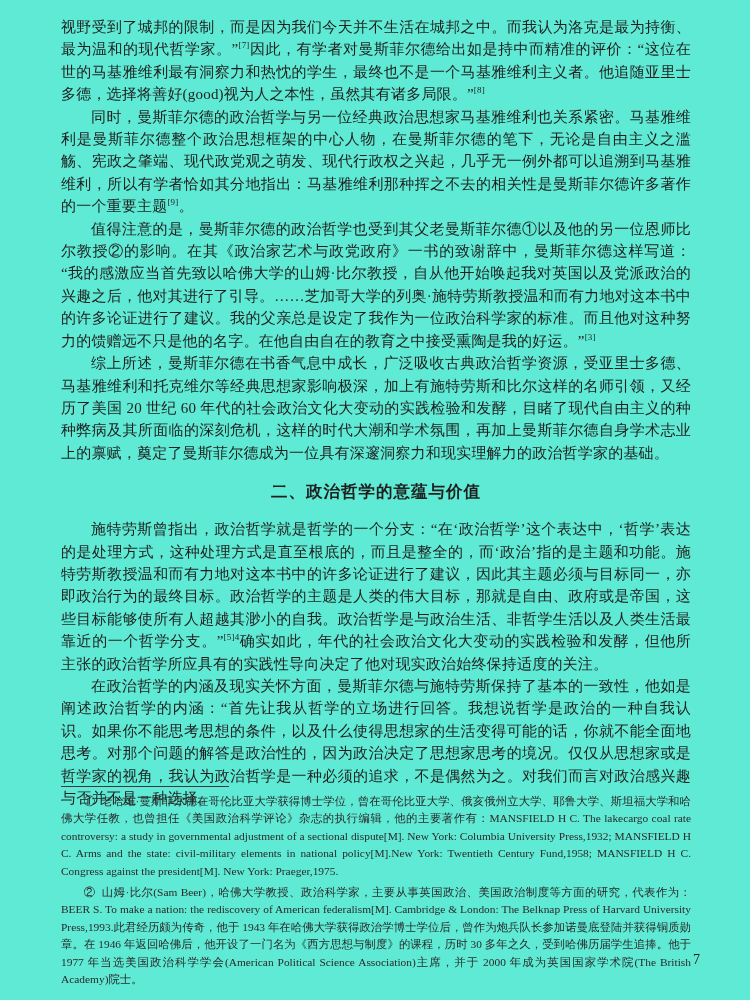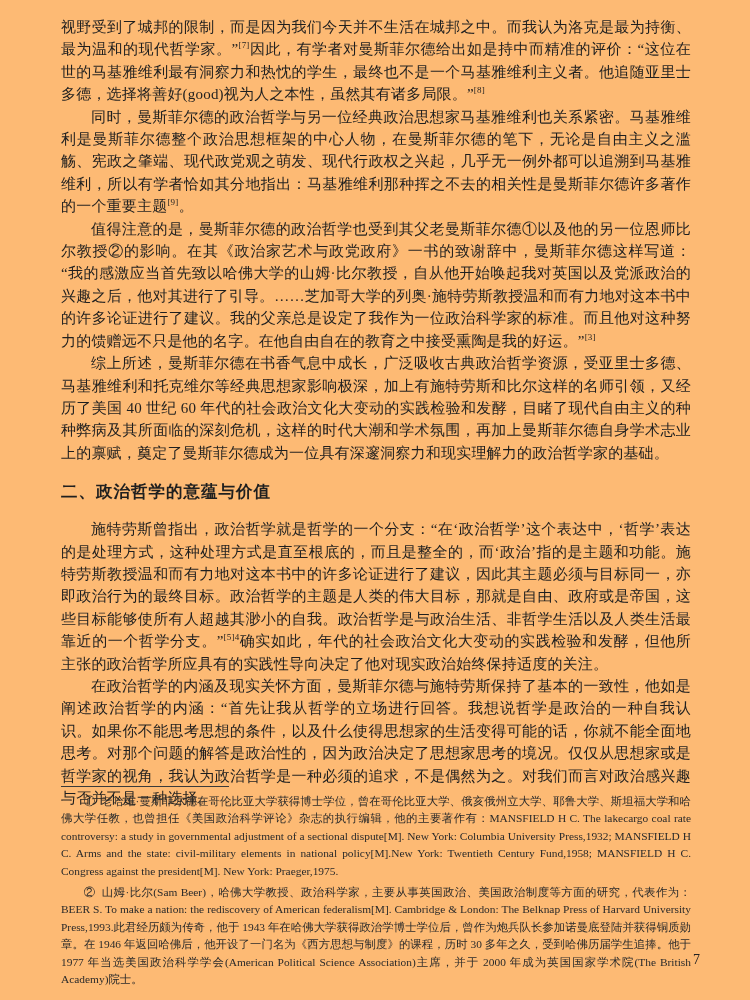--- a/index.html
+++ b/index.html
@@ -1,20 +1,20 @@
 <!DOCTYPE html>
 <html lang="zh"><head>
 <meta charset="utf-8">
 <style>
   html,body{margin:0;padding:0;background:#e8e8e8;}
   .page{
     position:relative;
     width:750px;height:1000px;
     margin:0 auto;
-    background:#fdba74;
+    background:#5eead4;
     font-family:"Liberation Serif","DejaVu Serif",serif;
     color:#1f1f1f;
     overflow:hidden;
   }
   .body{
     position:absolute;
     left:61px;top:16px;width:630px;
   }
   p.para{
     margin:0;
@@ -29,20 +29,21 @@
   sup.cite{
     font-size:9px;
     line-height:0;
     vertical-align:super;
   }
   h2.heading{
     margin:16px 0 14px 0;
     font-size:16.5px;
     line-height:24px;
     font-weight:bold;
+    text-align:center;
     letter-spacing:1px;
   }
   hr.fnsep{
     position:absolute;
     left:61px;top:786px;
     width:168px;margin:0;
     border:none;
     border-top:1.5px solid #3a3a3a;
   }
   .footnotes{
@@ -67,21 +68,21 @@
 </style>
 </head>
 <body>
 
 <div class="page">
   <main class="body">
     <section id="before">
         <p class="para noindent"><span>视野受到了城邦的限制，而是因为我们今天并不生活在城邦之中。而我认为洛克是最为持衡、最为温和的现代哲学家。”</span><sup class="cite">[7]</sup><span>因此，有学者对曼斯菲尔德给出如是持中而精准的评价：“这位在世的马基雅维利最有洞察力和热忱的学生，最终也不是一个马基雅维利主义者。他追随亚里士多德，选择将善好(good)视为人之本性，虽然其有诸多局限。”</span><sup class="cite">[8]</sup></p>
         <p class="para"><span>同时，曼斯菲尔德的政治哲学与另一位经典政治思想家马基雅维利也关系紧密。马基雅维利是曼斯菲尔德整个政治思想框架的中心人物，在曼斯菲尔德的笔下，无论是自由主义之滥觞、宪政之肇端、现代政党观之萌发、现代行政权之兴起，几乎无一例外都可以追溯到马基雅维利，所以有学者恰如其分地指出：马基雅维利那种挥之不去的相关性是曼斯菲尔德许多著作的一个重要主题</span><sup class="cite">[9]</sup><span>。</span></p>
         <p class="para"><span>值得注意的是，曼斯菲尔德的政治哲学也受到其父老曼斯菲尔德①以及他的另一位恩师比尔教授②的影响。在其《政治家艺术与政党政府》一书的致谢辞中，曼斯菲尔德这样写道：“我的感激应当首先致以哈佛大学的山姆·比尔教授，自从他开始唤起我对英国以及党派政治的兴趣之后，他对其进行了引导。……芝加哥大学的列奥·施特劳斯教授温和而有力地对这本书中的许多论证进行了建议。我的父亲总是设定了我作为一位政治科学家的标准。而且他对这种努力的馈赠远不只是他的名字。在他自由自在的教育之中接受熏陶是我的好运。”</span><sup class="cite">[3]</sup></p>
-        <p class="para"><span>综上所述，曼斯菲尔德在书香气息中成长，广泛吸收古典政治哲学资源，受亚里士多德、马基雅维利和托克维尔等经典思想家影响极深，加上有施特劳斯和比尔这样的名师引领，又经历了美国 40 世纪 60 年代的社会政治文化大变动的实践检验和发酵，目睹了现代自由主义的种种弊病及其所面临的深刻危机，这样的时代大潮和学术氛围，再加上曼斯菲尔德自身学术志业上的禀赋，奠定了曼斯菲尔德成为一位具有深邃洞察力和现实理解力的政治哲学家的基础。</span></p>
+        <p class="para"><span>综上所述，曼斯菲尔德在书香气息中成长，广泛吸收古典政治哲学资源，受亚里士多德、马基雅维利和托克维尔等经典思想家影响极深，加上有施特劳斯和比尔这样的名师引领，又经历了美国 20 世纪 60 年代的社会政治文化大变动的实践检验和发酵，目睹了现代自由主义的种种弊病及其所面临的深刻危机，这样的时代大潮和学术氛围，再加上曼斯菲尔德自身学术志业上的禀赋，奠定了曼斯菲尔德成为一位具有深邃洞察力和现实理解力的政治哲学家的基础。</span></p>
       </section>
     <h2 class="heading">二、政治哲学的意蕴与价值</h2>
     <section id="after">
         <p class="para"><span>施特劳斯曾指出，政治哲学就是哲学的一个分支：“在‘政治哲学’这个表达中，‘哲学’表达的是处理方式，这种处理方式是直至根底的，而且是整全的，而‘政治’指的是主题和功能。施特劳斯教授温和而有力地对这本书中的许多论证进行了建议，因此其主题必须与目标同一，亦即政治行为的最终目标。政治哲学的主题是人类的伟大目标，那就是自由、政府或是帝国，这些目标能够使所有人超越其渺小的自我。政治哲学是与政治生活、非哲学生活以及人类生活最靠近的一个哲学分支。”</span><sup class="cite">[5]4</sup><span>确实如此，年代的社会政治文化大变动的实践检验和发酵，但他所主张的政治哲学所应具有的实践性导向决定了他对现实政治始终保持适度的关注。</span></p>
         <p class="para"><span>在政治哲学的内涵及现实关怀方面，曼斯菲尔德与施特劳斯保持了基本的一致性，他如是阐述政治哲学的内涵：“首先让我从哲学的立场进行回答。我想说哲学是政治的一种自我认识。如果你不能思考思想的条件，以及什么使得思想家的生活变得可能的话，你就不能全面地思考。对那个问题的解答是政治性的，因为政治决定了思想家思考的境况。仅仅从思想家或是哲学家的视角，我认为政治哲学是一种必须的追求，不是偶然为之。对我们而言对政治感兴趣与否并不是一种选择。</span></p>
       </section>
   </main>
   <hr class="fnsep">
   <section class="footnotes" id="footnotes">
       <p class="footnote"><span>① </span><span>老哈维·曼斯菲尔德在哥伦比亚大学获得博士学位，曾在哥伦比亚大学、俄亥俄州立大学、耶鲁大学、斯坦福大学和哈佛大学任教，也曾担任《美国政治科学评论》杂志的执行编辑，他的主要著作有：MANSFIELD H C. The lakecargo coal rate controversy: a study in governmental adjustment of a sectional dispute[M]. New York: Columbia University Press,1932; MANSFIELD H C. Arms and the state: civil-military elements in national policy[M].New York: Twentieth Century Fund,1958; MANSFIELD H C. Congress against the president[M]. New York: Praeger,1975.</span></p>

